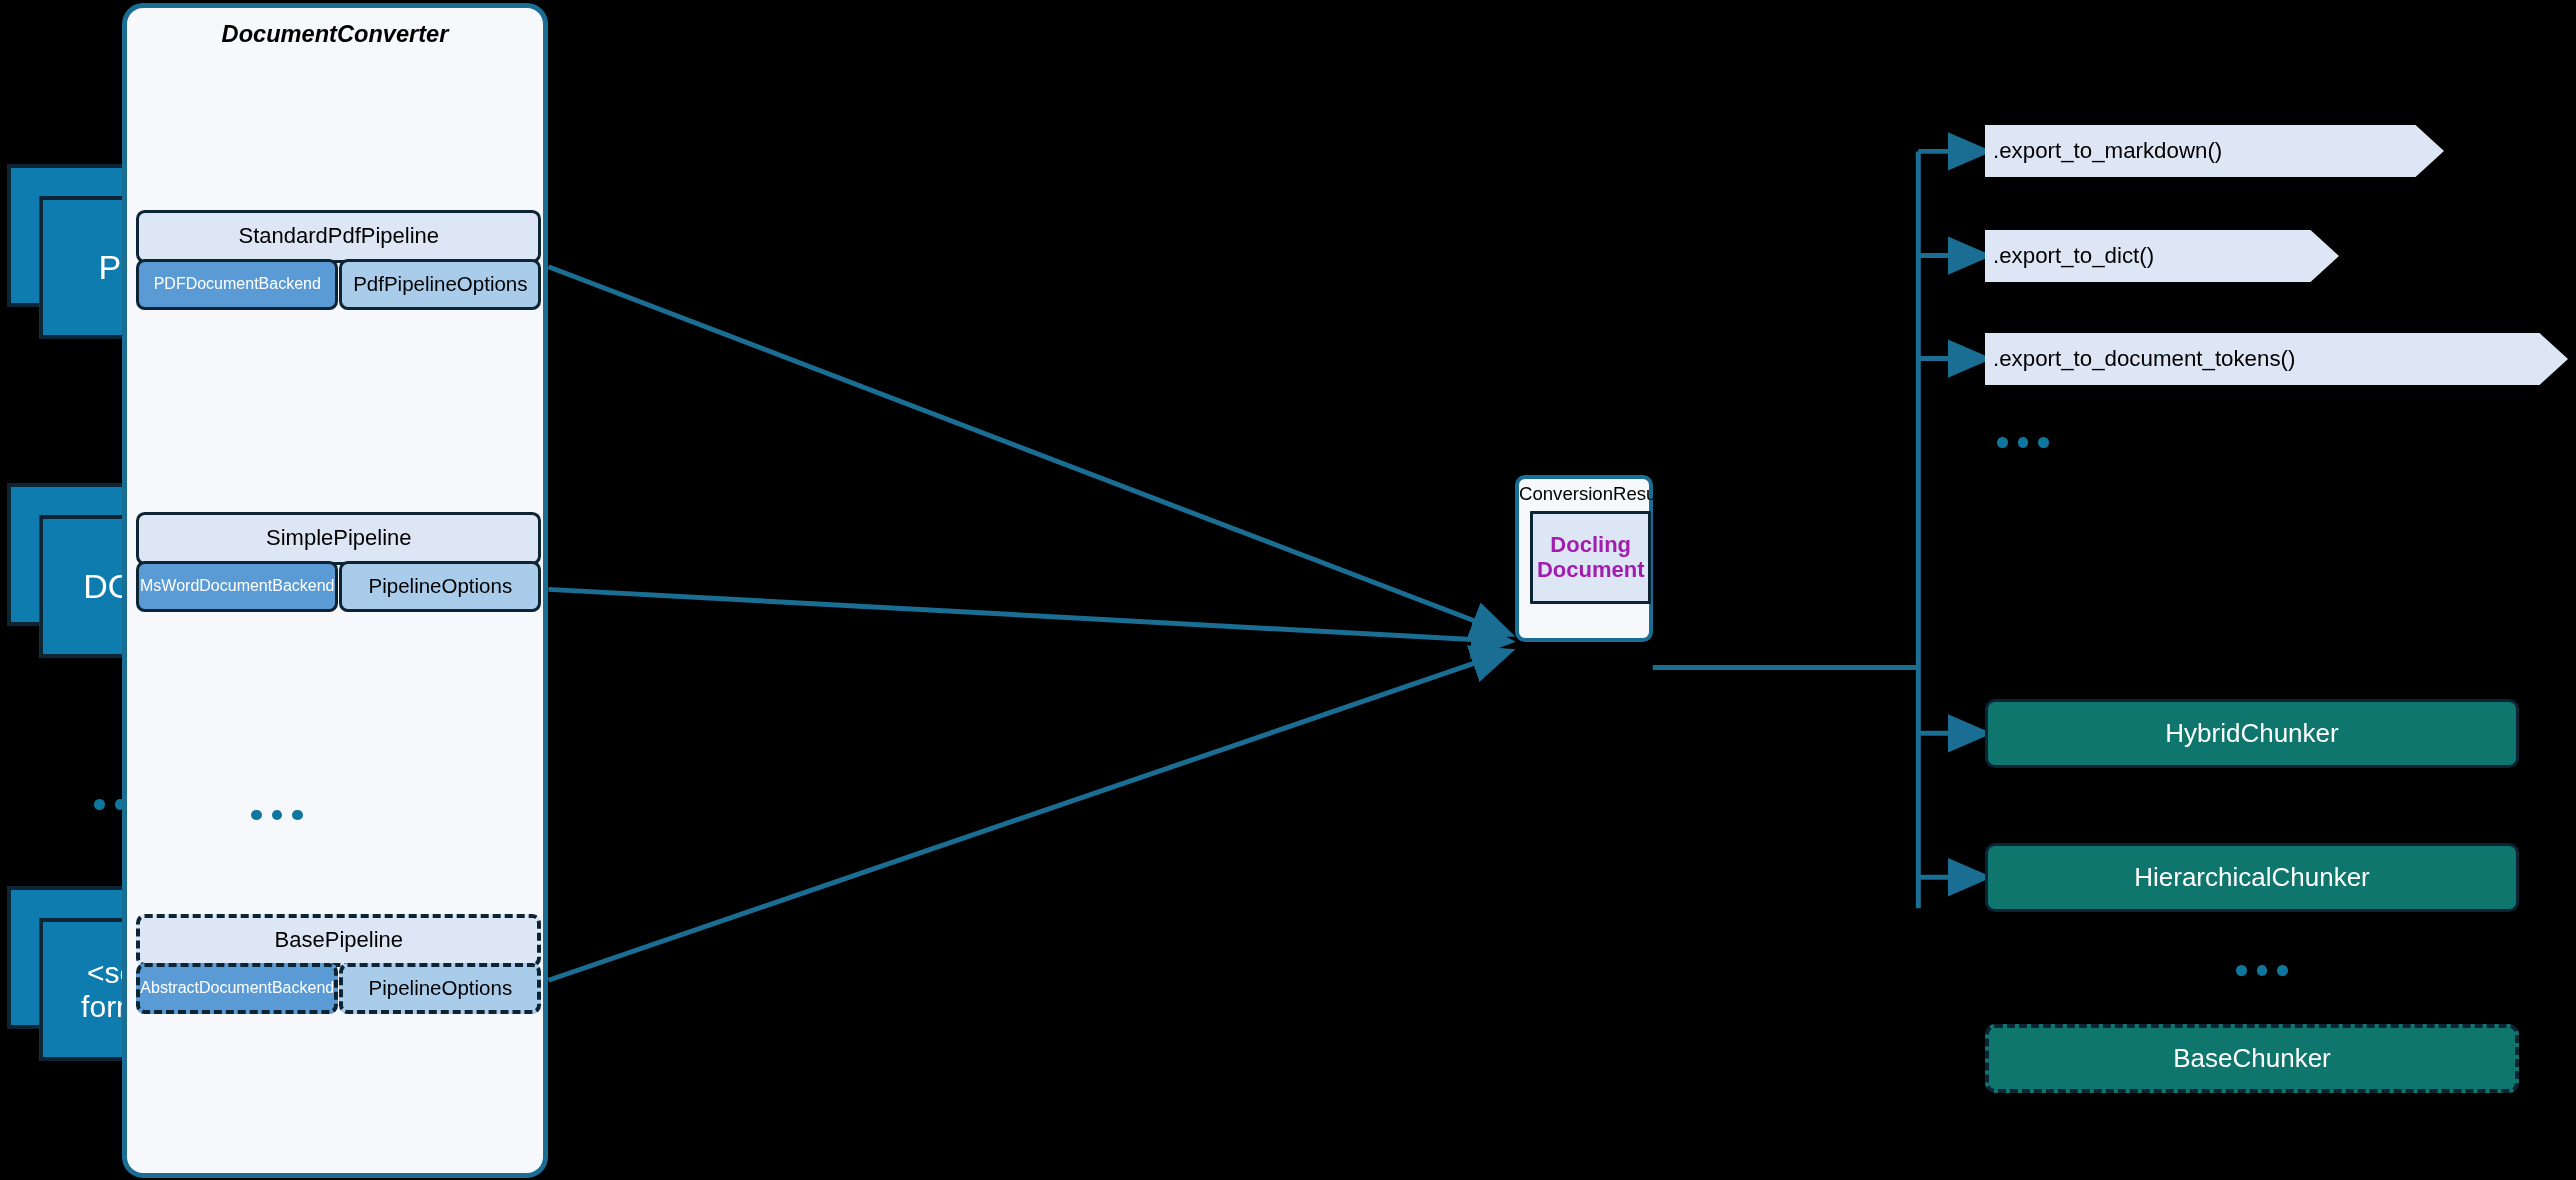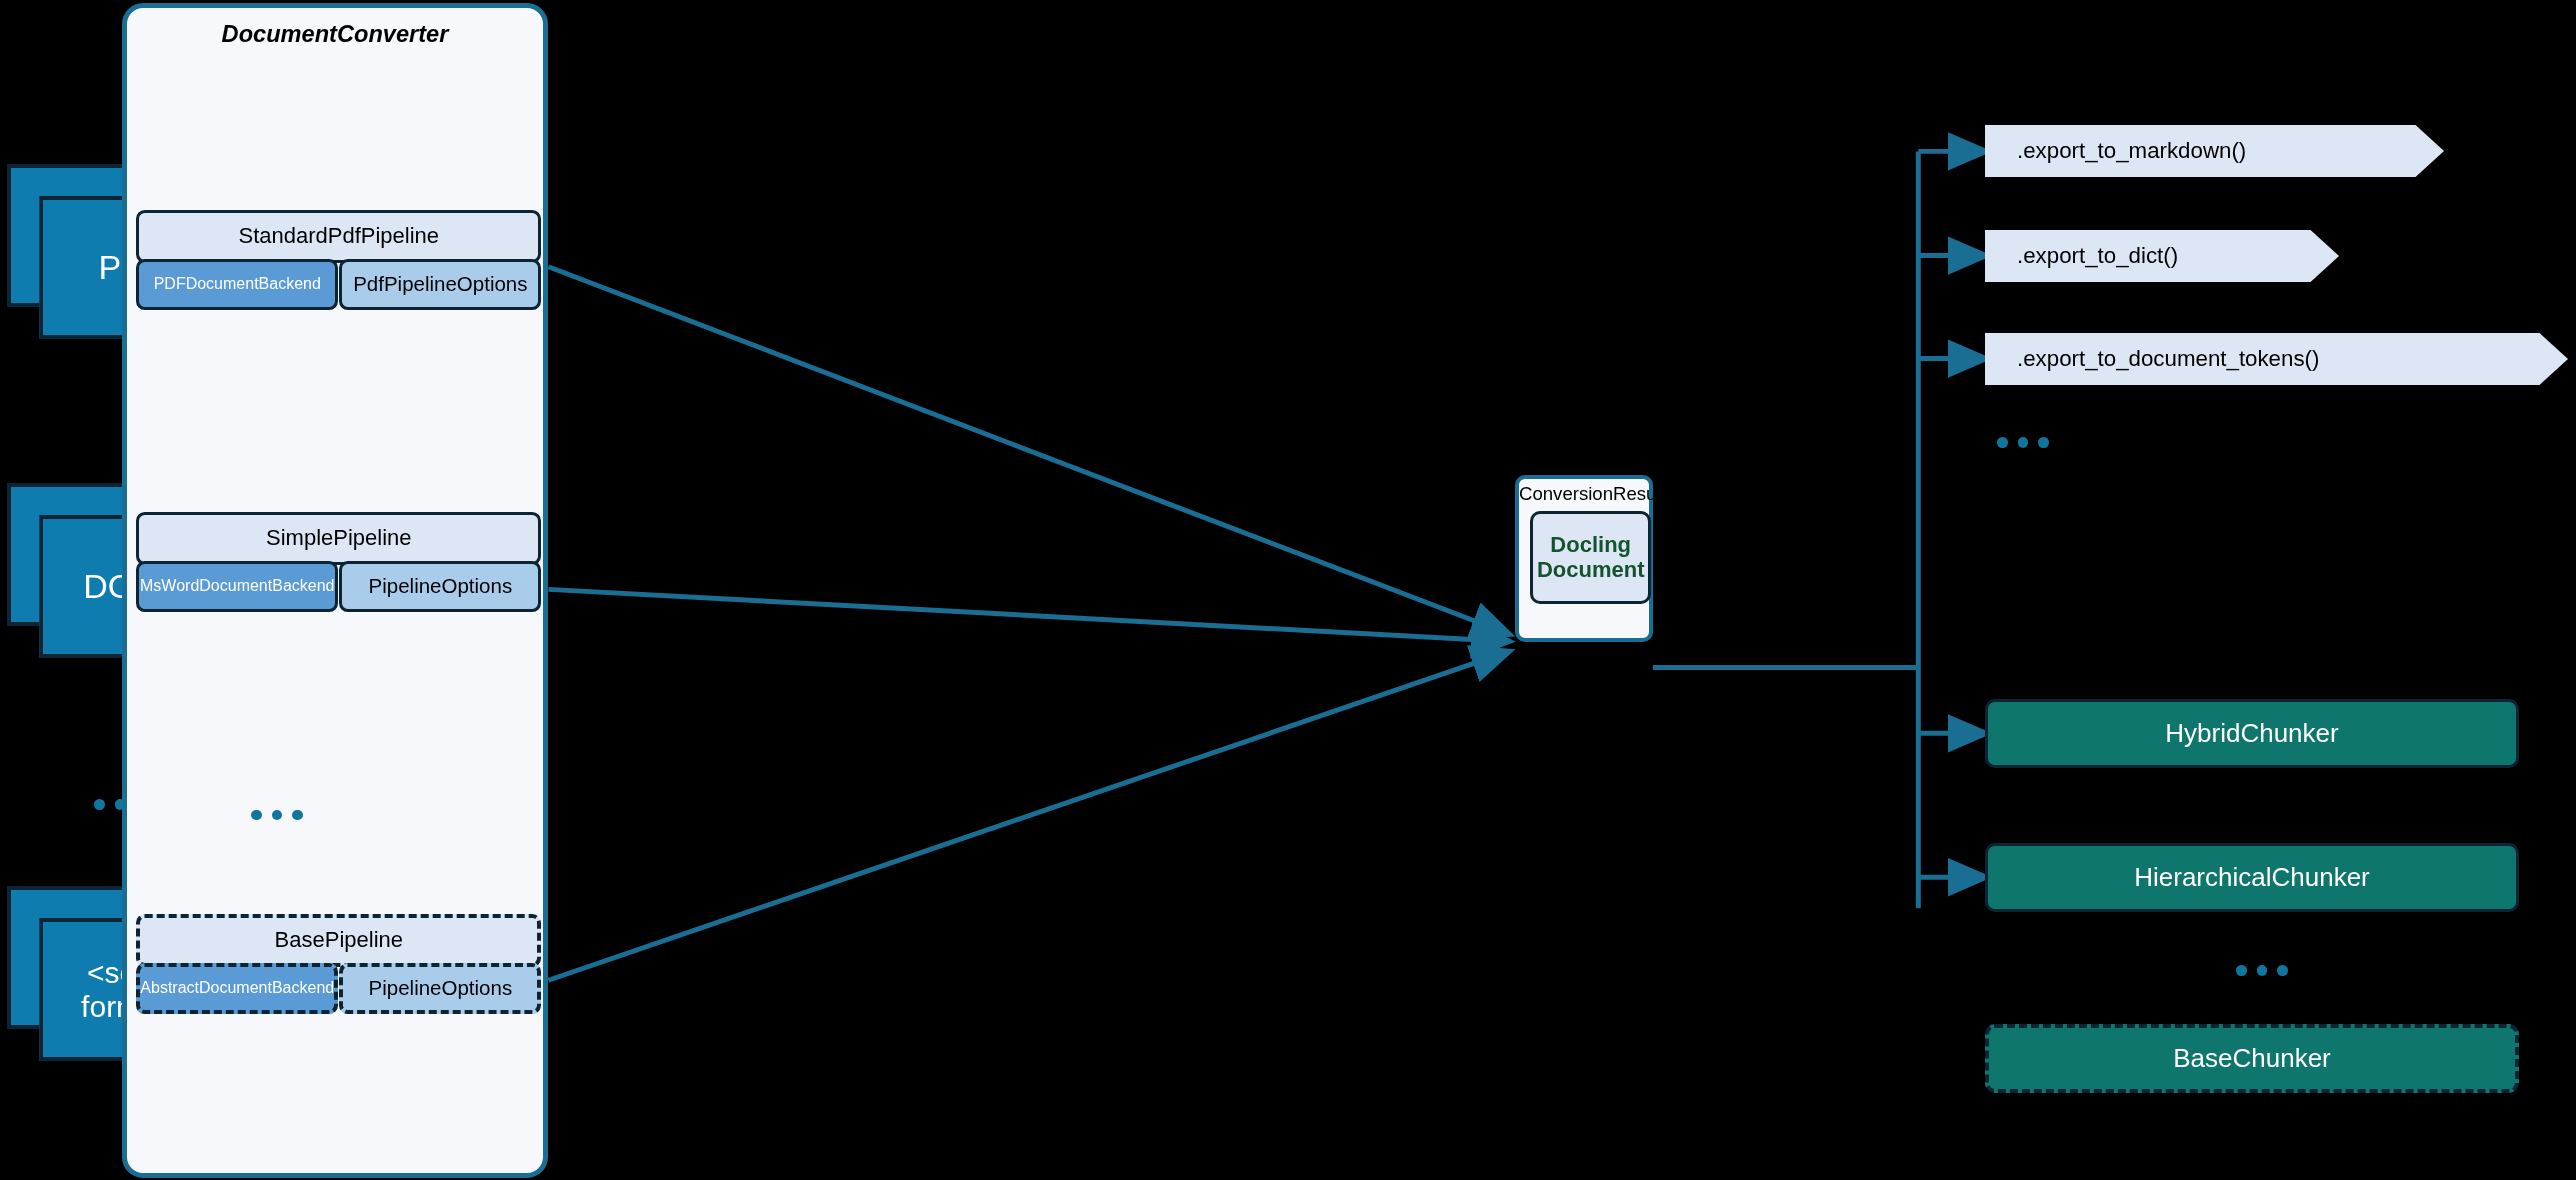--- a/index.html
+++ b/index.html
@@ -84,30 +84,30 @@
   #conv-result{
     left:1515px;top:475px;width:138px;height:167px;
     background:#F6F8FC;border:4.3px solid #1A6E93;border-radius:10px;padding-left:10px;
   }
   #conv-result-label{
     position:absolute;left:0;right:0;top:3.7px;text-align:center;
     font-size:18.6px;color:#000;
   }
   #docling-doc{
     position:absolute;left:11.2px;top:32px;width:115px;height:87px;
-    background:#DCE6F5;border:3.7px solid #0C2433;border-radius:10px;
+    background:#DCE6F5;border:3.7px solid #0C2433;border-radius:1px;
     display:flex;flex-direction:column;align-items:center;justify-content:center;
-    font-size:22px;font-weight:bold;color:#14532d;line-height:1.12;text-align:center;
+    font-size:22px;font-weight:bold;color:#a21caf;line-height:1.12;text-align:center;
   }
 
   
   .chev{
     position:absolute;height:52px;background:#DCE6F5;
     display:flex;align-items:center;
-    padding-left:32px;box-sizing:border-box;
+    padding-left:8px;box-sizing:border-box;
     font-size:22.3px;color:#000;white-space:nowrap;
   }
 
   
   .chunker{
     position:absolute;width:534px;height:69px;
     background:#0f766e;border:3.7px solid #0C2433;border-radius:10px;
     display:flex;align-items:center;justify-content:center;
     font-size:26px;color:#fff;box-sizing:border-box;
   }

